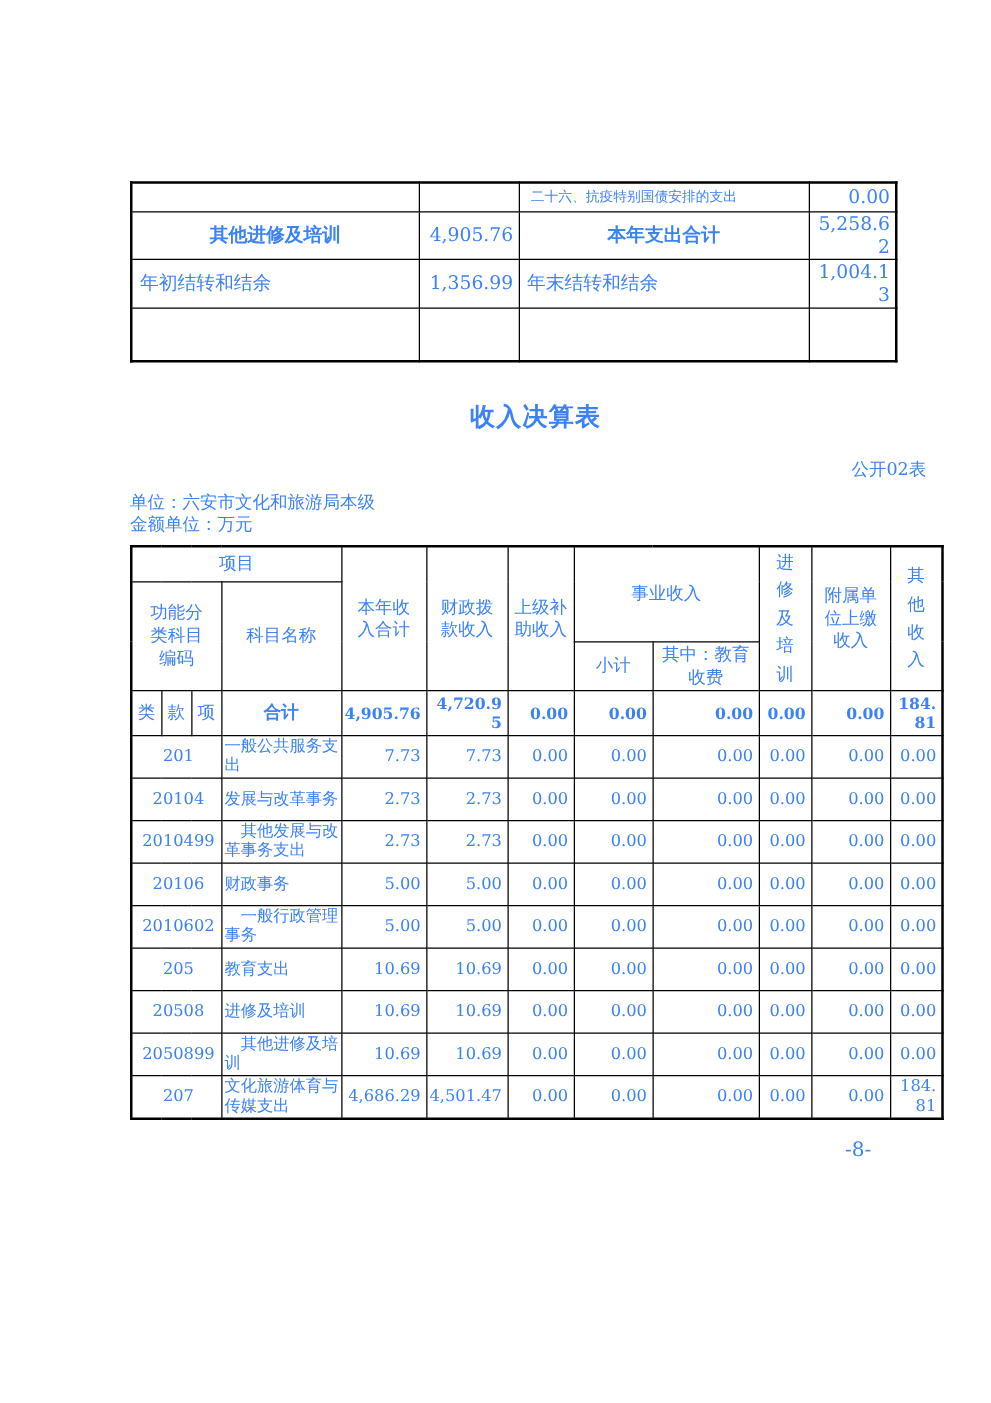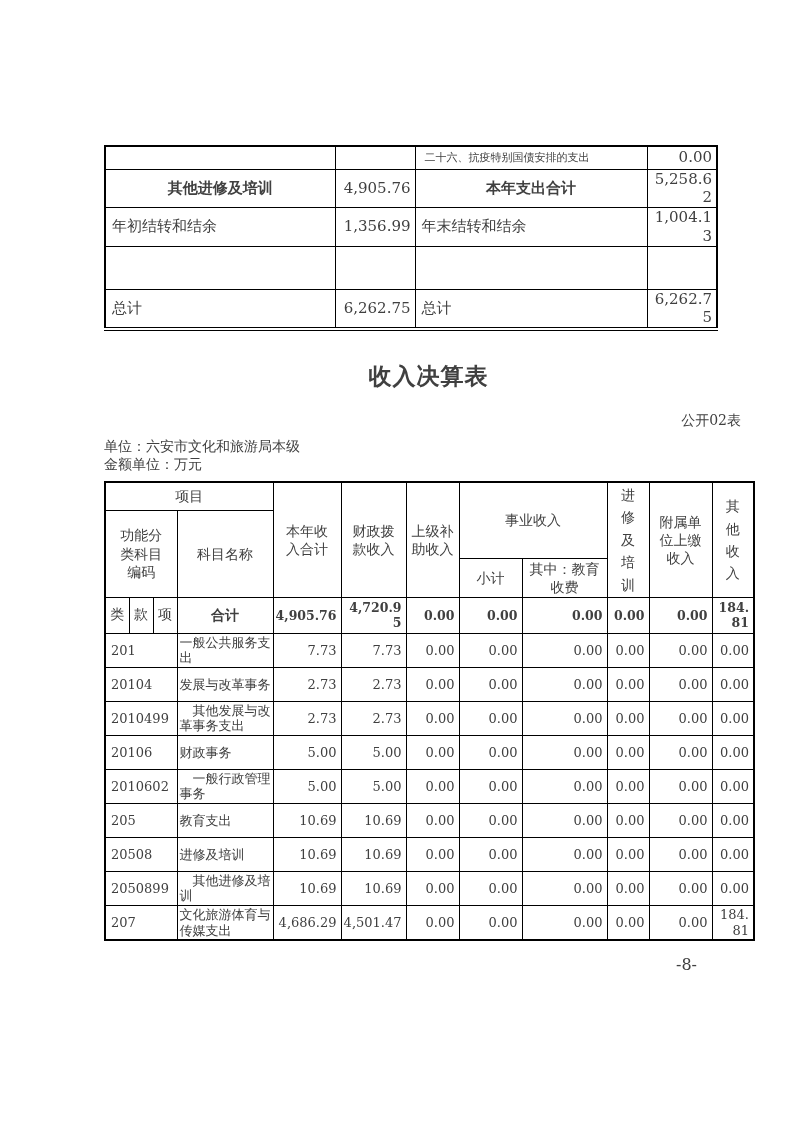--- a/index.html
+++ b/index.html
@@ -1,18 +1,18 @@
 <!DOCTYPE html>
 <html><head>
 <meta charset="utf-8">
 <style>
   html,body{margin:0;padding:0;background:#e8e8e8;}
   .page{
     width:793px;height:1122px;background:#ffffff;position:relative;
-    font-family:"DejaVu Serif","Liberation Serif",serif;color:#404040;
+    font-family:"DejaVu Serif","Liberation Serif",serif;color:#3b82f6;
     margin:0 auto;overflow:hidden;
   }
   .content{position:absolute;left:104px;top:145px;width:649px;}
 
   
   table.balance{border-collapse:collapse;table-layout:fixed;width:612px;border:2px solid #000;}
   table.balance td{border:1px solid #000;vertical-align:middle;font-size:15px;overflow:hidden;}
   .b-llabel,.b-rlabel{text-align:left;padding:0 4px 0 6px;}
   .b-val{text-align:right;padding:0 4px;word-break:break-all;line-height:1.25;}
   table.balance tr:nth-child(1){height:23px;}
@@ -23,36 +23,36 @@
   table.balance tr:nth-child(6){height:44px;}
   table.balance tr:nth-child(1) .b-rlabel{font-size:11px;padding-left:9px;}
   table.balance tr:nth-child(2) .b-llabel,
   table.balance tr:nth-child(2) .b-rlabel,
   table.balance tr:nth-child(6) .b-llabel,
   table.balance tr:nth-child(6) .b-rlabel{font-weight:bold;text-align:center;padding:0;}
   table.balance tr:nth-child(5) td{border-bottom:4px double #000;}
 
   .note{margin-top:3px;width:622px;font-size:14px;line-height:1.35;}
 
-  .title{margin:30px 0 0 0;font-size:23px;font-weight:bold;text-align:center;letter-spacing:1px;}
+  .title{margin:30px 0 0 0;font-size:20px;font-weight:bold;text-align:center;letter-spacing:1px;}
 
   .form-code{margin-top:20px;font-size:14px;text-align:right;padding-right:12px;}
   .meta-row{margin-top:8px;font-size:14px;display:flex;justify-content:space-between;flex-direction:column;}
   .meta-row .right{padding-right:12px;}
 
   
   table.income{border-collapse:collapse;table-layout:fixed;width:649px;border:2px solid #000;margin-top:7px;}
   table.income th,table.income td{border:1px solid #000;vertical-align:middle;overflow:hidden;}
   table.income th{font-weight:normal;font-size:14px;text-align:center;white-space:pre-line;line-height:1.3;padding:1px;}
   table.income thead tr:nth-child(1){height:28px;}
   table.income thead tr:nth-child(2){height:26px;}
   table.income thead tr:nth-child(3){height:39px;}
   table.income tbody tr{height:34px;}
   table.income tbody tr.total{height:36px;}
-  td.code{text-align:left;padding:1px 2px 1px 5px;font-size:13px;}
+  td.code{text-align:center;padding:1px 2px 1px 5px;font-size:13px;}
   td.kv{text-align:center;font-size:14px;padding:0;}
   td.name{text-align:left;padding:1px 2px;font-size:13px;line-height:1.18;}
   td.num{text-align:right;padding:1px 4px 1px 2px;font-size:13px;word-break:break-all;line-height:1.2;}
   tr.total td.name{text-align:center;font-weight:bold;font-size:14px;}
   tr.total td.num{font-weight:bold;font-size:12.5px;}
   .vtext{display:inline-block;width:1.05em;word-break:break-all;line-height:1.6;font-size:14px;text-align:center;}
 
   .page-number{margin-top:14px;font-size:16px;text-align:right;padding-right:56px;}
 </style>
 </head>
@@ -85,26 +85,20 @@
             <td class="b-llabel">年初结转和结余</td>
             <td class="b-val">1,356.99</td>
             <td class="b-rlabel">年末结转和结余</td>
             <td class="b-val">1,004.13</td>
           </tr>
           <tr>
             <td class="b-llabel"></td>
             <td class="b-val"></td>
             <td class="b-rlabel"></td>
             <td class="b-val"></td>
-          </tr>
-          <tr>
-            <td class="b-llabel">总计</td>
-            <td class="b-val">6,262.75</td>
-            <td class="b-rlabel">总计</td>
-            <td class="b-val">6,262.75</td>
           </tr>
         </tbody>
     </table>
 
 
     <div class="title">收入决算表</div>
 
     <div class="form-code">公开02表</div>
 
     <div class="meta-row">

